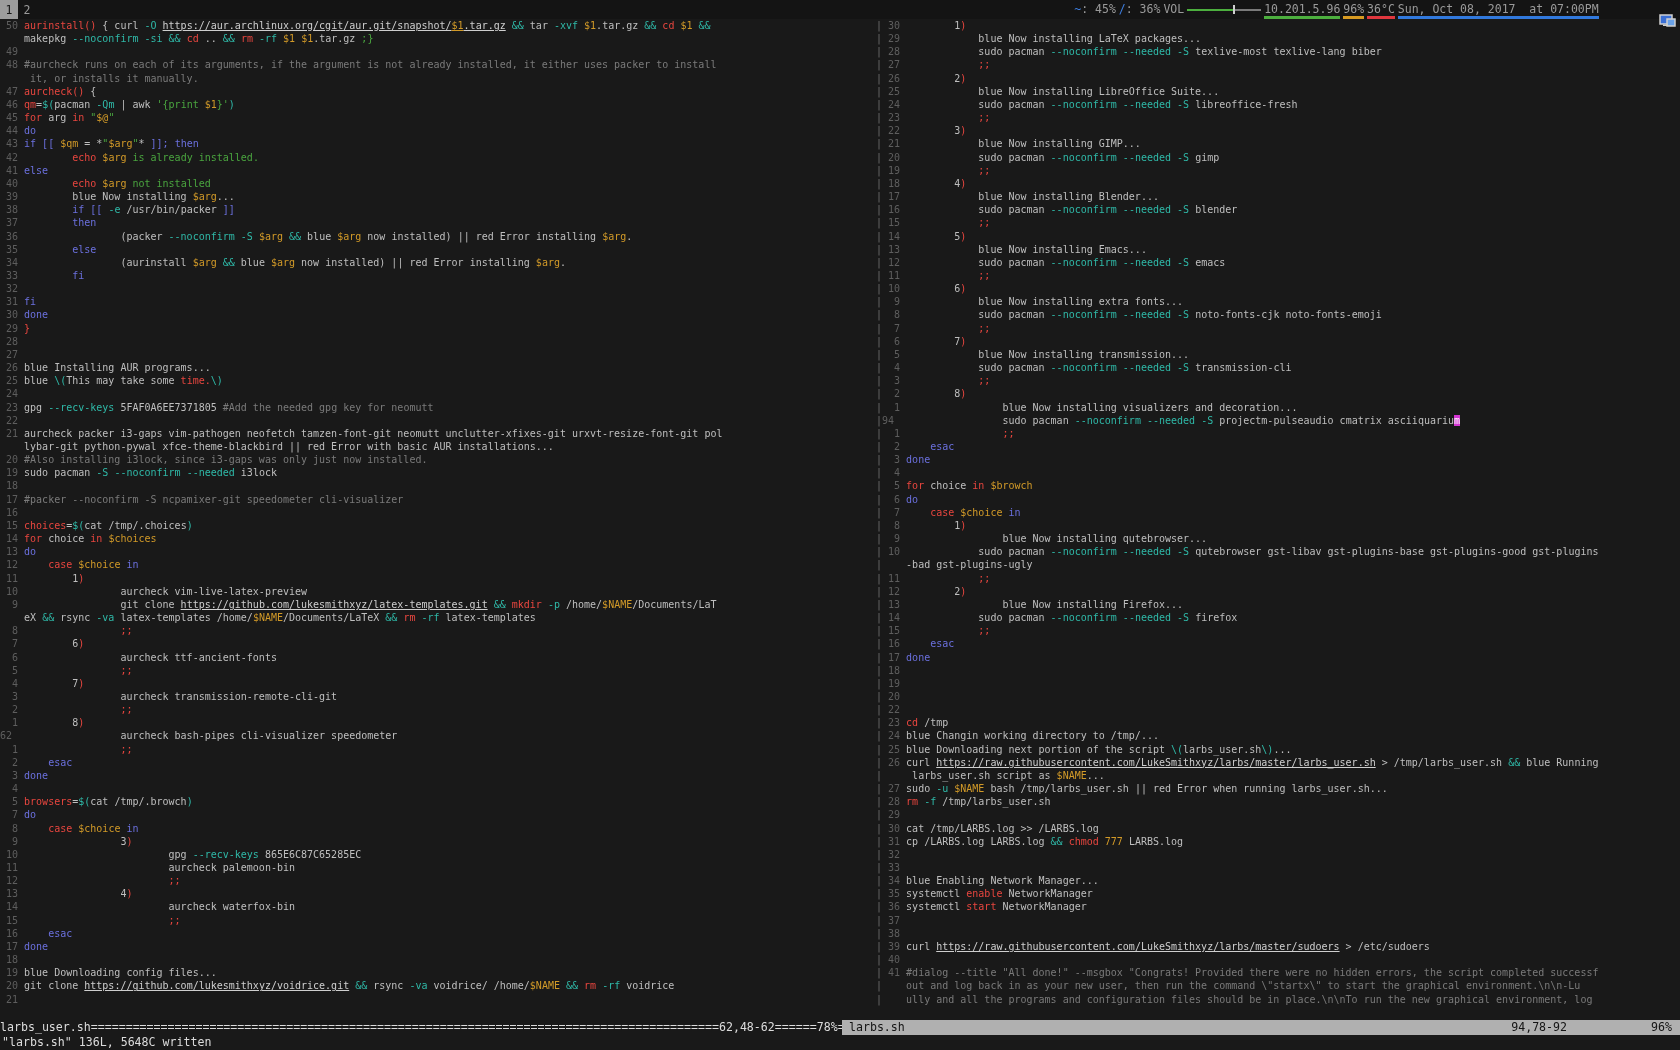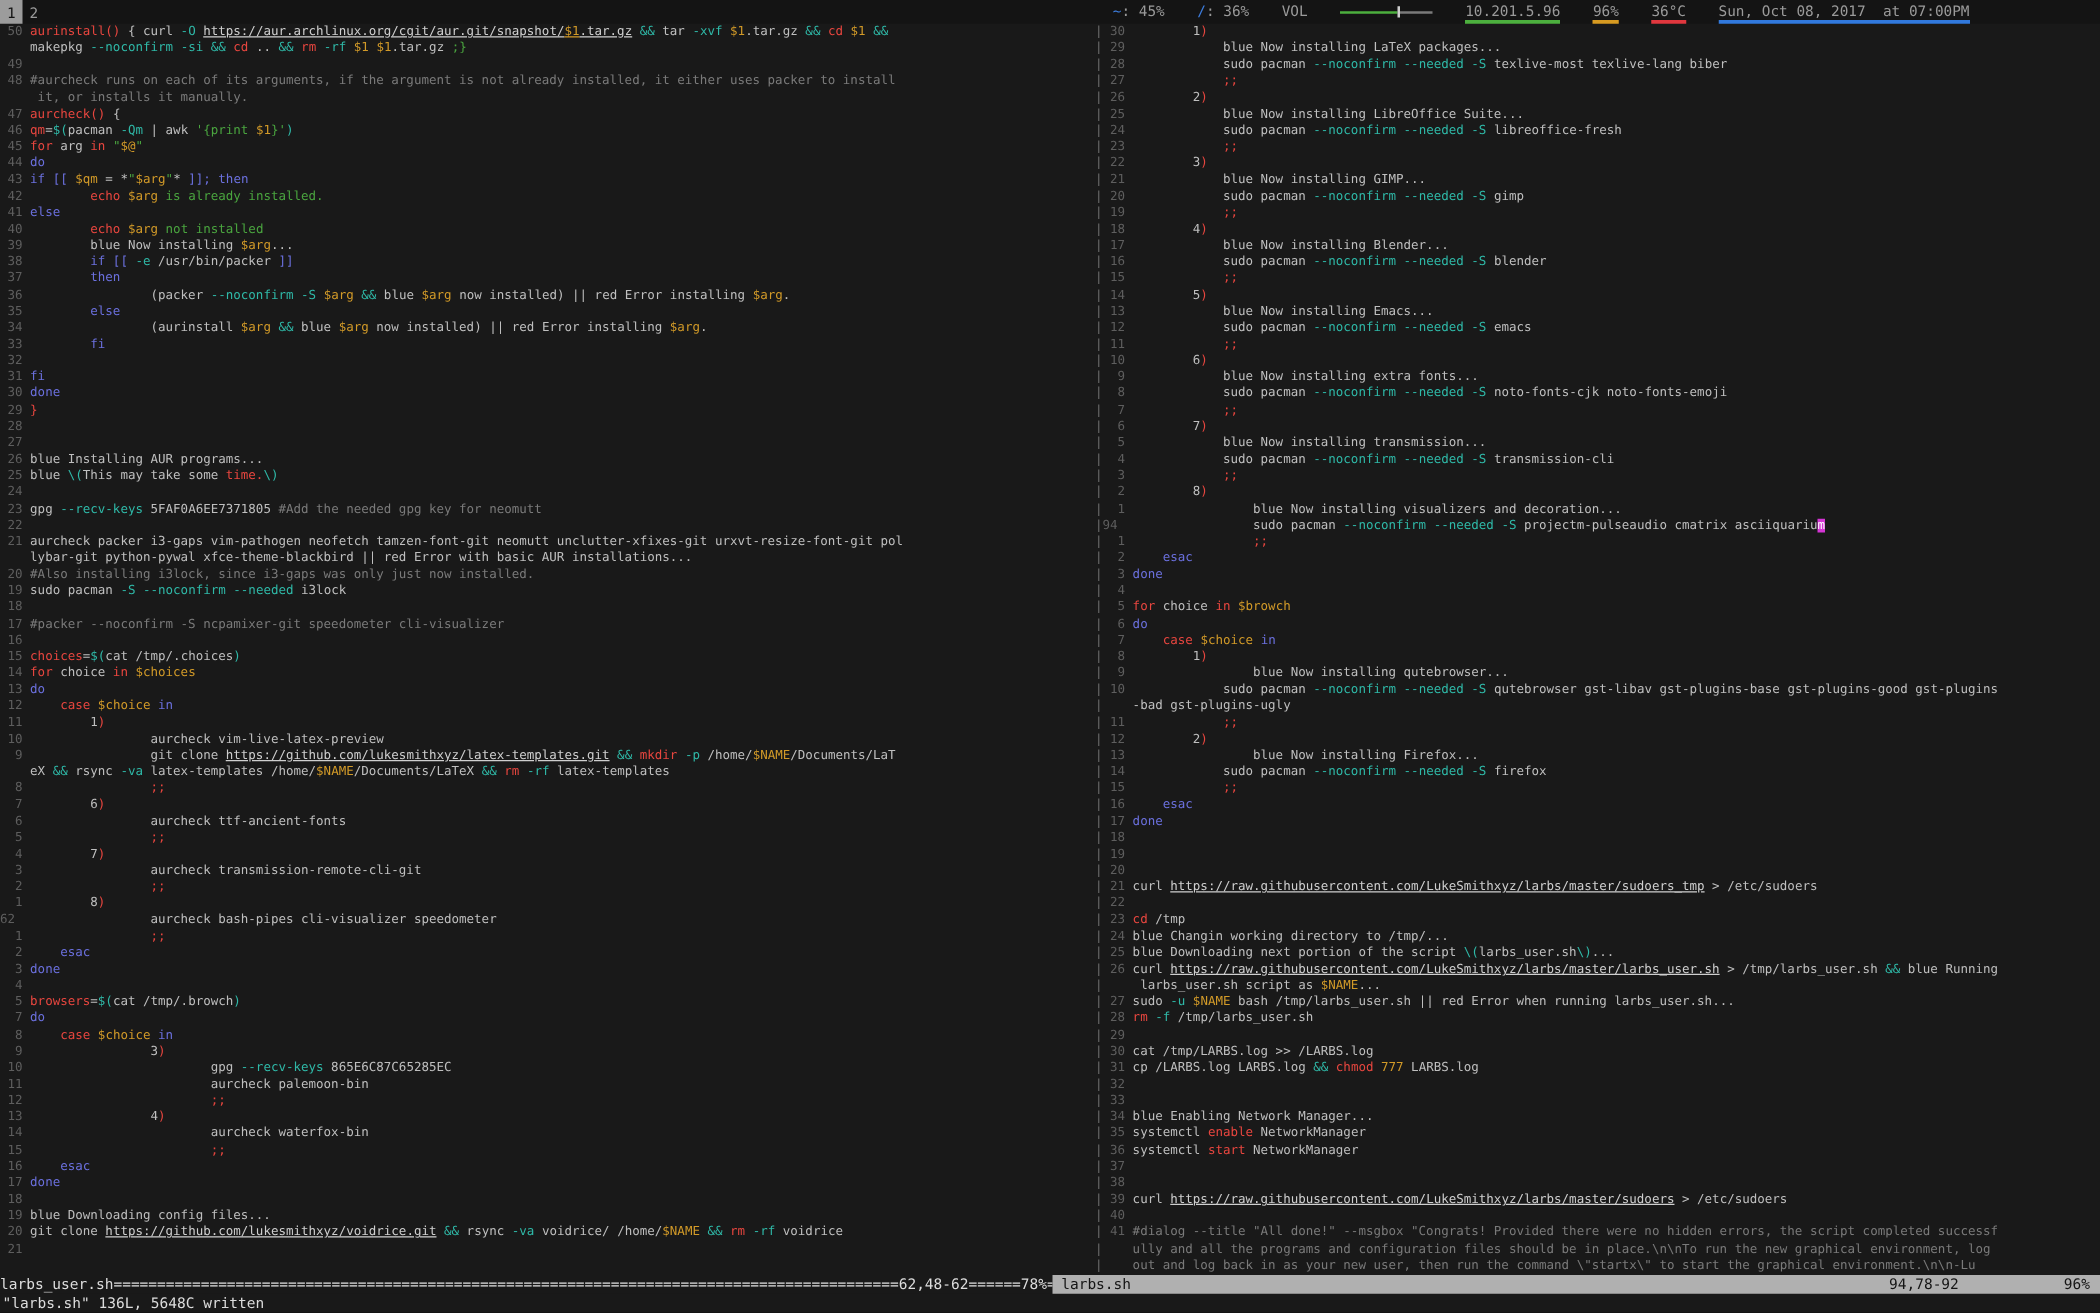--- a/index.html
+++ b/index.html
@@ -4,21 +4,21 @@
 <style>
   html,body{margin:0;padding:0;background:#101010;}
   .screen{width:1680px;height:1050px;background:#191919;overflow:hidden;position:relative;
           font-family:"DejaVu Sans Mono", monospace;}
   
   .topbar{height:19px;background:#141414;display:flex;align-items:center;
           font-size:11.5px;color:#9a9a9a;white-space:pre;}
   .tags{display:flex;height:19px;}
   .tag{width:18px;height:19px;display:flex;align-items:center;justify-content:center;}
   .tag.active{background:#9c9c9c;color:#141414;}
-  .bar-right{margin-left:auto;display:flex;align-items:flex-end;height:19px;gap:26px;padding-right:4px;}
+  .bar-right{margin-left:auto;display:flex;align-items:flex-start;height:19px;gap:3px;padding-right:4px;}
   .seg{position:relative;display:inline-block;height:19px;line-height:19px;white-space:pre;}
   .seg .ic{color:#3d7ee0;}
   .ul::after{content:"";position:absolute;left:0;right:0;bottom:0;height:3px;}
   .ul-green::after{background:#4caf3e;}
   .ul-orange::after{background:#d79a21;}
   .ul-red::after{background:#e0373e;}
   .ul-blue::after{background:#3179dd;}
   .vol{display:inline-flex;align-items:center;height:19px;}
   .vol-on{width:46px;height:2px;background:#4caf3e;}
   .vol-tick{width:2px;height:9px;background:#cfcfcf;}
@@ -210,21 +210,20 @@
         <div class="crow"><span class="vsep">|</span><span class="lnum">11</span><span><span class="s-t">            </span><span class="s-r">;;</span></span></div>
         <div class="crow"><span class="vsep">|</span><span class="lnum">12</span><span><span class="s-t">        2</span><span class="s-r">)</span></span></div>
         <div class="crow"><span class="vsep">|</span><span class="lnum">13</span><span><span class="s-t">                blue Now installing Firefox...</span></span></div>
         <div class="crow"><span class="vsep">|</span><span class="lnum">14</span><span><span class="s-t">            sudo pacman </span><span class="s-c">--noconfirm</span><span class="s-t"> </span><span class="s-c">--needed</span><span class="s-t"> </span><span class="s-c">-S</span><span class="s-t"> firefox</span></span></div>
         <div class="crow"><span class="vsep">|</span><span class="lnum">15</span><span><span class="s-t">            </span><span class="s-r">;;</span></span></div>
         <div class="crow"><span class="vsep">|</span><span class="lnum">16</span><span><span class="s-t">    </span><span class="s-b">esac</span></span></div>
         <div class="crow"><span class="vsep">|</span><span class="lnum">17</span><span><span class="s-b">done</span></span></div>
         <div class="crow"><span class="vsep">|</span><span class="lnum">18</span><span></span></div>
         <div class="crow"><span class="vsep">|</span><span class="lnum">19</span><span></span></div>
         <div class="crow"><span class="vsep">|</span><span class="lnum">20</span><span></span></div>
-        <div class="crow"><span class="vsep">|</span><span class="lnum">21</span><span><span class="s-t">curl </span><span class="s-u">https://raw.githubusercontent.com/LukeSmithxyz/larbs/master/sudoers_tmp</span><span class="s-t"> &gt; /etc/sudoers</span></span></div>
         <div class="crow"><span class="vsep">|</span><span class="lnum">22</span><span></span></div>
         <div class="crow"><span class="vsep">|</span><span class="lnum">23</span><span><span class="s-r">cd</span><span class="s-t"> /tmp</span></span></div>
         <div class="crow"><span class="vsep">|</span><span class="lnum">24</span><span><span class="s-t">blue Changin working directory to /tmp/...</span></span></div>
         <div class="crow"><span class="vsep">|</span><span class="lnum">25</span><span><span class="s-t">blue Downloading next portion of the script </span><span class="s-c">\(</span><span class="s-t">larbs_user.sh</span><span class="s-c">\)</span><span class="s-t">...</span></span></div>
         <div class="crow"><span class="vsep">|</span><span class="lnum">26</span><span><span class="s-t">curl </span><span class="s-u">https://raw.githubusercontent.com/LukeSmithxyz/larbs/master/larbs_user.sh</span><span class="s-t"> &gt; /tmp/larbs_user.sh </span><span class="s-c">&amp;&amp;</span><span class="s-t"> blue Running</span></span></div>
         <div class="crow"><span class="vsep">|</span><span class="lnum"></span><span><span class="s-t"> larbs_user.sh script as </span><span class="s-o">$NAME</span><span class="s-t">...</span></span></div>
         <div class="crow"><span class="vsep">|</span><span class="lnum">27</span><span><span class="s-t">sudo </span><span class="s-c">-u</span><span class="s-t"> </span><span class="s-o">$NAME</span><span class="s-t"> bash /tmp/larbs_user.sh || red Error when running larbs_user.sh...</span></span></div>
         <div class="crow"><span class="vsep">|</span><span class="lnum">28</span><span><span class="s-r">rm</span><span class="s-t"> </span><span class="s-c">-f</span><span class="s-t"> /tmp/larbs_user.sh</span></span></div>
         <div class="crow"><span class="vsep">|</span><span class="lnum">29</span><span></span></div>
         <div class="crow"><span class="vsep">|</span><span class="lnum">30</span><span><span class="s-t">cat /tmp/LARBS.log &gt;&gt; /LARBS.log</span></span></div>
@@ -232,22 +231,22 @@
         <div class="crow"><span class="vsep">|</span><span class="lnum">32</span><span></span></div>
         <div class="crow"><span class="vsep">|</span><span class="lnum">33</span><span></span></div>
         <div class="crow"><span class="vsep">|</span><span class="lnum">34</span><span><span class="s-t">blue Enabling Network Manager...</span></span></div>
         <div class="crow"><span class="vsep">|</span><span class="lnum">35</span><span><span class="s-t">systemctl </span><span class="s-r">enable</span><span class="s-t"> NetworkManager</span></span></div>
         <div class="crow"><span class="vsep">|</span><span class="lnum">36</span><span><span class="s-t">systemctl </span><span class="s-r">start</span><span class="s-t"> NetworkManager</span></span></div>
         <div class="crow"><span class="vsep">|</span><span class="lnum">37</span><span></span></div>
         <div class="crow"><span class="vsep">|</span><span class="lnum">38</span><span></span></div>
         <div class="crow"><span class="vsep">|</span><span class="lnum">39</span><span><span class="s-t">curl </span><span class="s-u">https://raw.githubusercontent.com/LukeSmithxyz/larbs/master/sudoers</span><span class="s-t"> &gt; /etc/sudoers</span></span></div>
         <div class="crow"><span class="vsep">|</span><span class="lnum">40</span><span></span></div>
         <div class="crow"><span class="vsep">|</span><span class="lnum">41</span><span><span class="s-k">#dialog --title "All done!" --msgbox "Congrats! Provided there were no hidden errors, the script completed successf</span></span></div>
+        <div class="crow"><span class="vsep">|</span><span class="lnum"></span><span><span class="s-k">out and log back in as your new user, then run the command \"startx\" to start the graphical environment.\n\n-Lu</span></span></div>
         <div class="crow"><span class="vsep">|</span><span class="lnum"></span><span><span class="s-k">ully and all the programs and configuration files should be in place.\n\nTo run the new graphical environment, log</span></span></div>
-        <div class="crow"><span class="vsep">|</span><span class="lnum"></span><span><span class="s-k">out and log back in as your new user, then run the command \"startx\" to start the graphical environment.\n\n-Lu</span></span></div>
       </div>
   </div>
 
   <div class="statusline">
     <div class="status-left"><span>larbs_user.sh</span><span>==========================================================================================</span><span>62,48-62</span><span>======</span><span>78%</span><span>=</span></div>
     <div class="status-right">
       <span>larbs.sh</span>
       <span class="ruler">94,78-92</span>
       <span class="pct">96%</span>
     </div>

